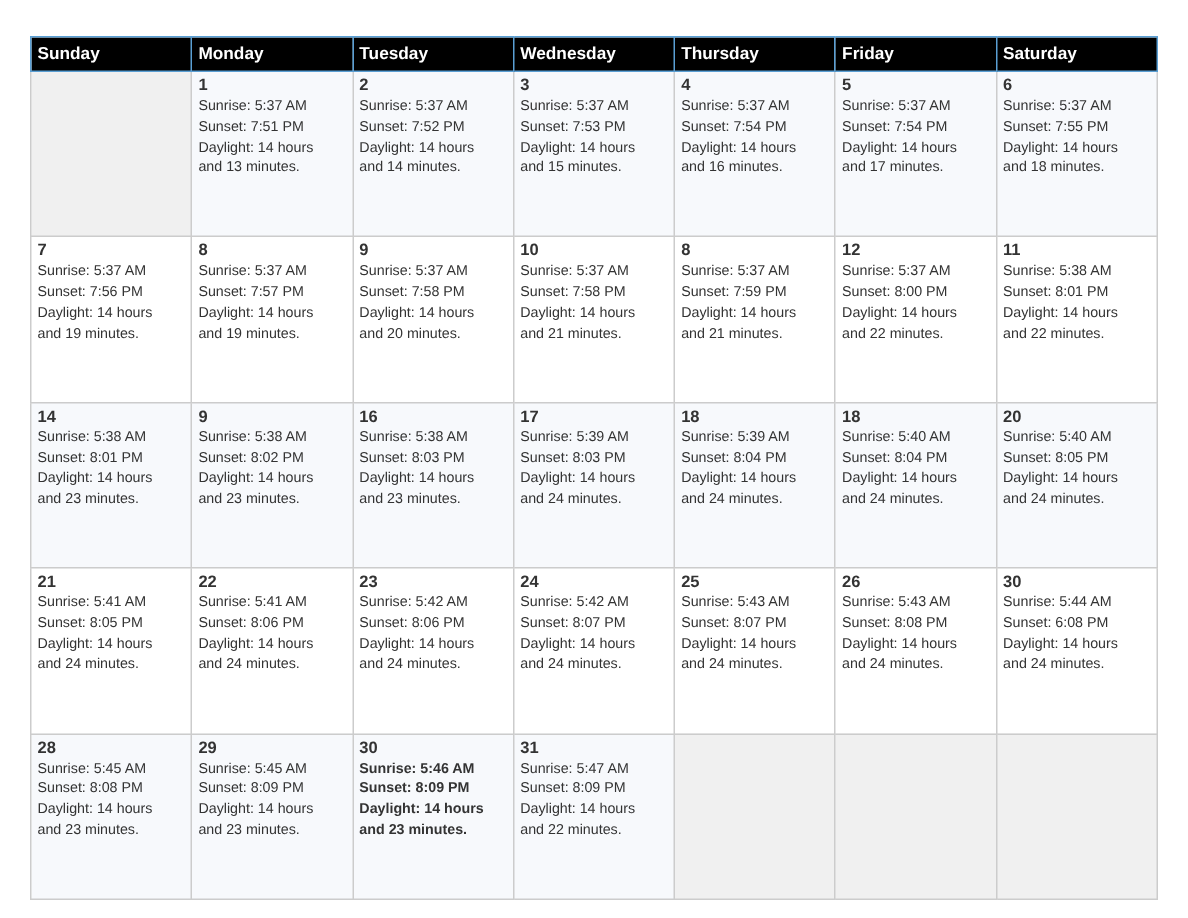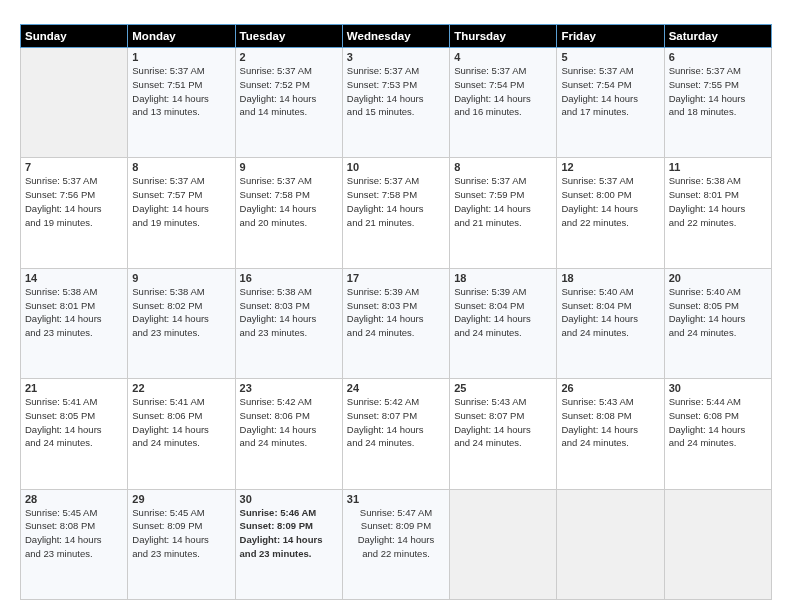--- a/index.html
+++ b/index.html
@@ -334,21 +334,21 @@
           </td>
           <td>
             <span class="day-num">30</span>
             <div class="day-info" style="white-space: pre-line; font-weight: bold;">Sunrise: 5:46 AM
 Sunset: 8:09 PM
 Daylight: 14 hours
 and 23 minutes.</div>
           </td>
           <td>
             <span class="day-num">31</span>
-            <div class="day-info" style="white-space: pre-line; text-align: center;">Sunrise: 5:47 AM
+            <div class="day-info" style="white-space: pre-line;">Sunrise: 5:47 AM
 Sunset: 8:09 PM
 Daylight: 14 hours
 and 22 minutes.</div>
           </td>
           <td class="empty"></td>
           <td class="empty"></td>
           <td class="empty"></td>
         </tr>
       </tbody>
   </table>

